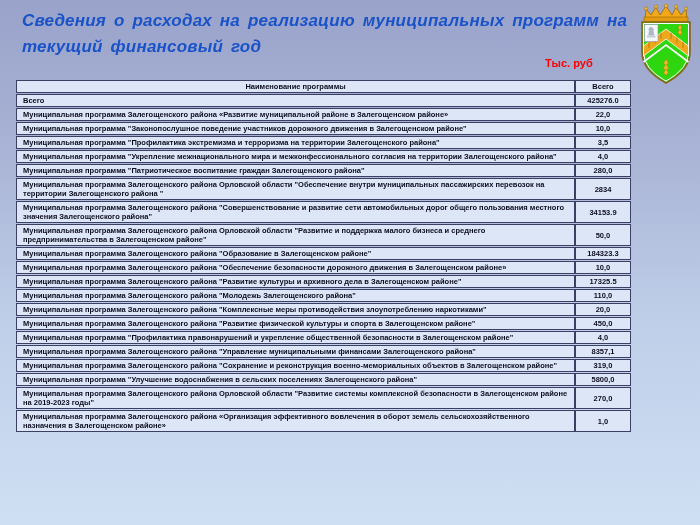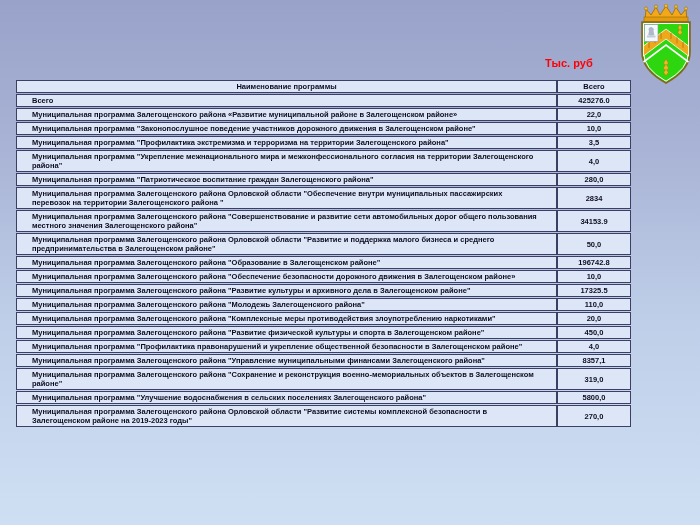--- a/index.html
+++ b/index.html
@@ -27,34 +27,35 @@
     width:615px;
     border-collapse:separate;border-spacing:0 1px;
     table-layout:fixed;
   }
   table.prog td, table.prog th{
     background:#dce6f6;
     border:1px solid #3a3f63;
     color:#0d0d20;
     font-size:7.5px;font-weight:bold;
     line-height:9px;
-    padding:1px 15px;
+    padding:1px 6px;
     vertical-align:middle;
     overflow:hidden;
   }
   table.prog th{text-align:center;}
   td.name-cell{text-align:left;}
   td.value-cell, th.value-col{width:42px;}
   td.value-cell{text-align:center;padding-right:2px;}
 </style>
 </head>
 <body>
 
 <div class="slide">
 
+  <div class="title">Сведения о расходах на реализацию муниципальных программ на текущий финансовый год</div>
 
   <div class="units">Тыс. руб</div>
 
   <svg class="emblem" viewBox="0 0 60 82">
 
     <g>
       <polygon points="9,17 10,5 15,11 20,3 24,11 30,2 36,11 40,3 45,11 50,5 51,17" fill="#f2a818" stroke="#9a6a00" stroke-width="0.8"></polygon>
       <circle cx="10" cy="4.5" r="1.6" fill="#f7c030" stroke="#9a6a00" stroke-width="0.5"></circle>
       <circle cx="20" cy="2.5" r="1.6" fill="#f7c030" stroke="#9a6a00" stroke-width="0.5"></circle>
       <circle cx="30" cy="1.8" r="1.7" fill="#f7c030" stroke="#9a6a00" stroke-width="0.5"></circle>
@@ -132,21 +133,21 @@
         <tr>
           <td class="name-cell">Муниципальная программа Залегощенского района "Совершенствование и развитие сети автомобильных дорог общего пользования местного значения Залегощенского района"</td>
           <td class="value-cell">34153.9</td>
         </tr>
         <tr>
           <td class="name-cell">Муниципальная программа Залегощенского района Орловской области "Развитие и поддержка малого бизнеса и среднего предпринимательства в Залегощенском районе"</td>
           <td class="value-cell">50,0</td>
         </tr>
         <tr>
           <td class="name-cell">Муниципальная программа Залегощенского района "Образование в Залегощенском районе"</td>
-          <td class="value-cell">196742.8</td>
+          <td class="value-cell">184323.3</td>
         </tr>
         <tr>
           <td class="name-cell">Муниципальная программа Залегощенского района "Обеспечение безопасности дорожного движения в Залегощенском районе»</td>
           <td class="value-cell">10,0</td>
         </tr>
         <tr>
           <td class="name-cell">Муниципальная программа Залегощенского района "Развитие культуры и архивного дела в Залегощенском районе"</td>
           <td class="value-cell">17325.5</td>
         </tr>
         <tr>
@@ -174,16 +175,20 @@
           <td class="value-cell">319,0</td>
         </tr>
         <tr>
           <td class="name-cell">Муниципальная программа "Улучшение водоснабжения в сельских поселениях Залегощенского района"</td>
           <td class="value-cell">5800,0</td>
         </tr>
         <tr>
           <td class="name-cell">Муниципальная программа Залегощенского района Орловской области "Развитие системы комплексной безопасности в Залегощенском районе на 2019-2023 годы"</td>
           <td class="value-cell">270,0</td>
         </tr>
+        <tr>
+          <td class="name-cell">Муниципальная программа Залегощенского района «Организация эффективного вовлечения в оборот земель сельскохозяйственного назначения в Залегощенском районе»</td>
+          <td class="value-cell">1,0</td>
+        </tr>
       </tbody>
   </table>
 
 </div>
 
 </body></html>

